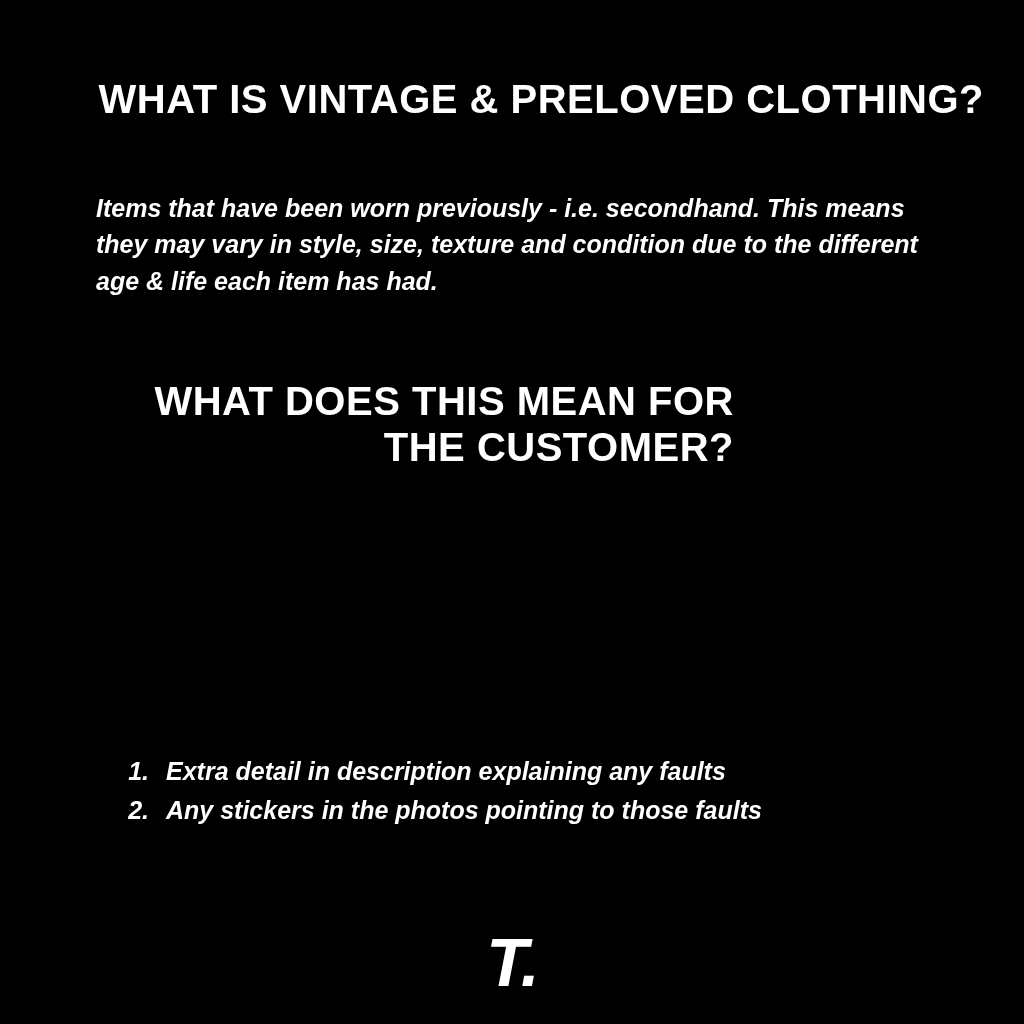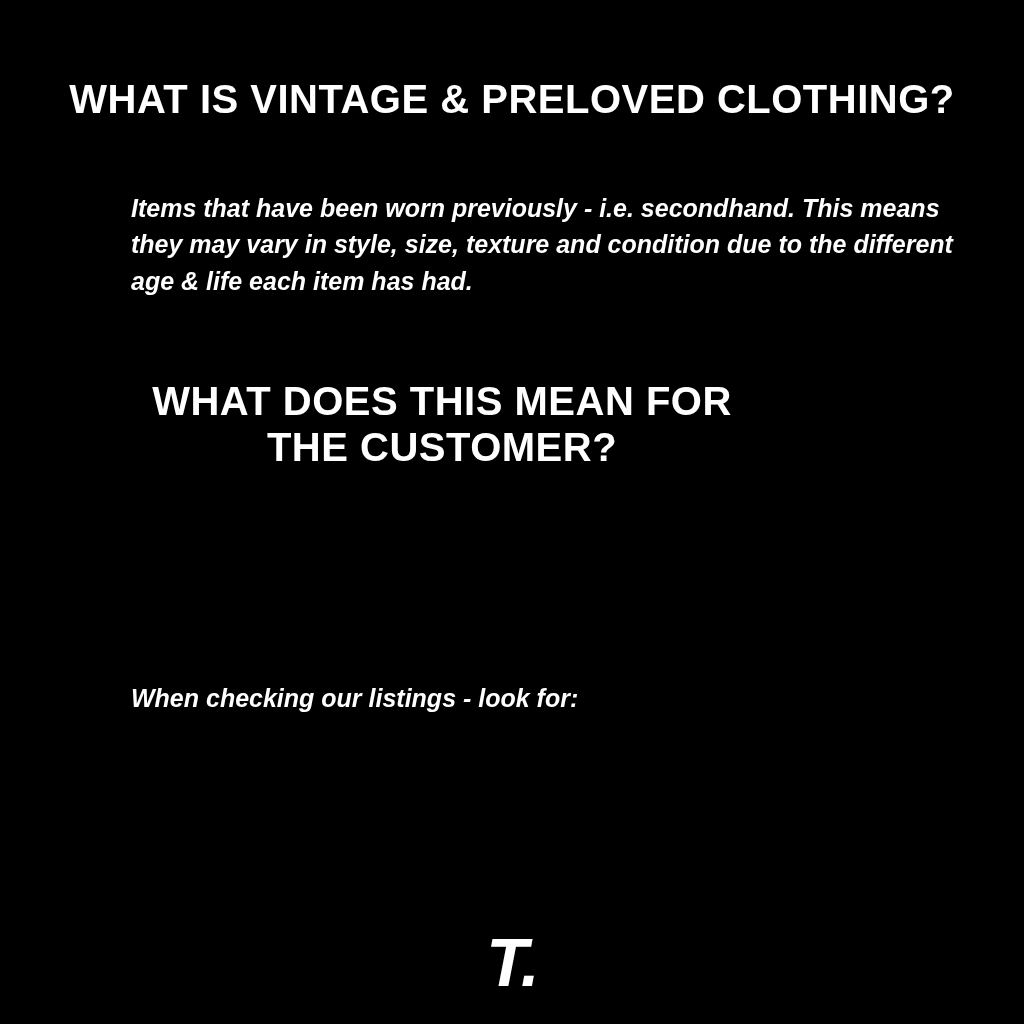--- a/index.html
+++ b/index.html
@@ -19,39 +19,38 @@
     width: 1024px;
     height: 1024px;
     background: #000000;
     box-sizing: border-box;
   }
   .h1 {
     font-size: 40px;
     font-weight: bold;
     font-style: normal;
     letter-spacing: 0.5px;
-    text-align: center;
+    text-align: right;
     color: #ffffff;
     line-height: 1.15;
   }
   .title-main {
     position: absolute;
     top: 76px;
     left: 0;
     width: 1024px;
     padding: 0 40px;
     box-sizing: border-box;
   }
   .body-text {
     font-size: 25px;
     font-weight: bold;
     font-style: italic;
     line-height: 1.45;
     color: #ffffff;
-    margin-left: 35px;
   }
   .para-1 {
     position: absolute;
     top: 190px;
     left: 96px;
     width: 840px;
   }
   .title-2 {
     position: absolute;
     top: 378px;
@@ -109,18 +108,21 @@
 
 <div class="page">
 
   <div class="title-main h1">WHAT IS VINTAGE &amp; PRELOVED CLOTHING?</div>
 
   <div class="para-1 body-text">Items that have been worn previously - i.e. secondhand. This means they may vary in style, size, texture and condition due to the different age &amp; life each item has had.</div>
 
   <div class="title-2 h1">WHAT DOES THIS MEAN FOR THE CUSTOMER?</div>
 
 
-  <div class="para-3 body-text">When checking our listings - look for:</div>
 
+  <ol class="faults">
+    <li>Extra detail in description explaining any faults</li>
+    <li>Any stickers in the photos pointing to those faults</li>
+  </ol>
 
   <div class="logo">T.</div>
 
 </div>
 
 </body></html>

